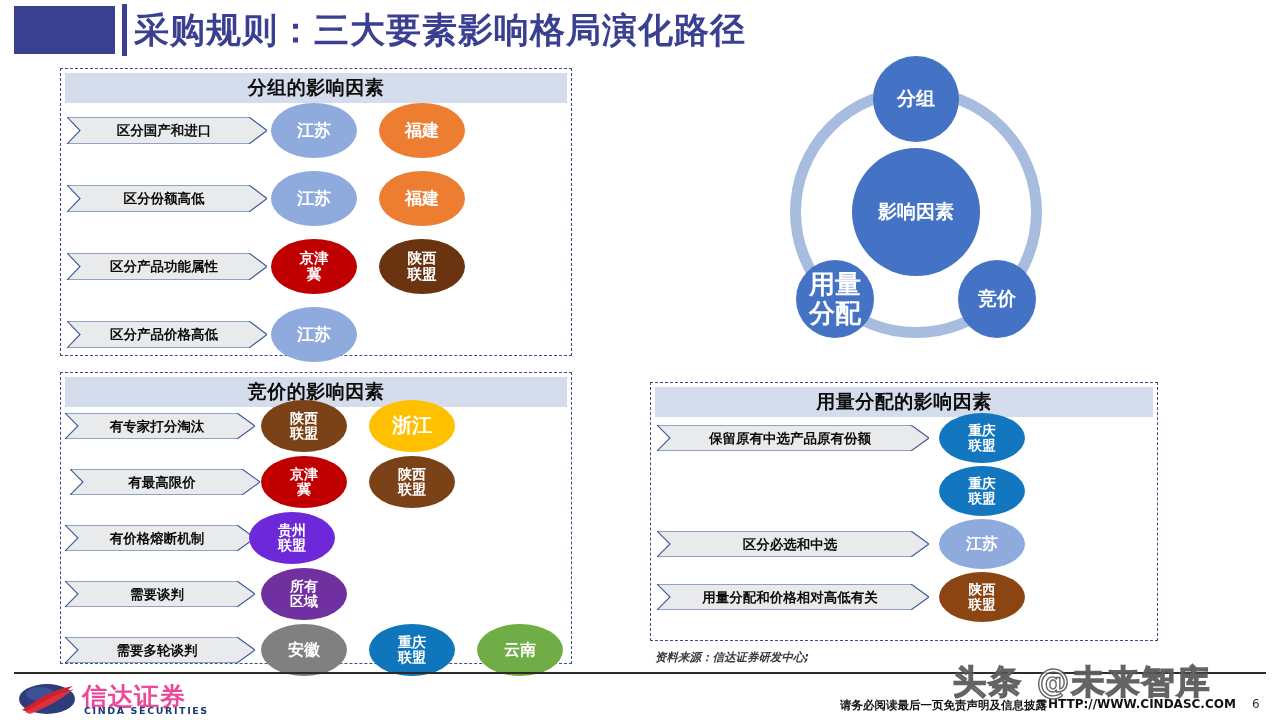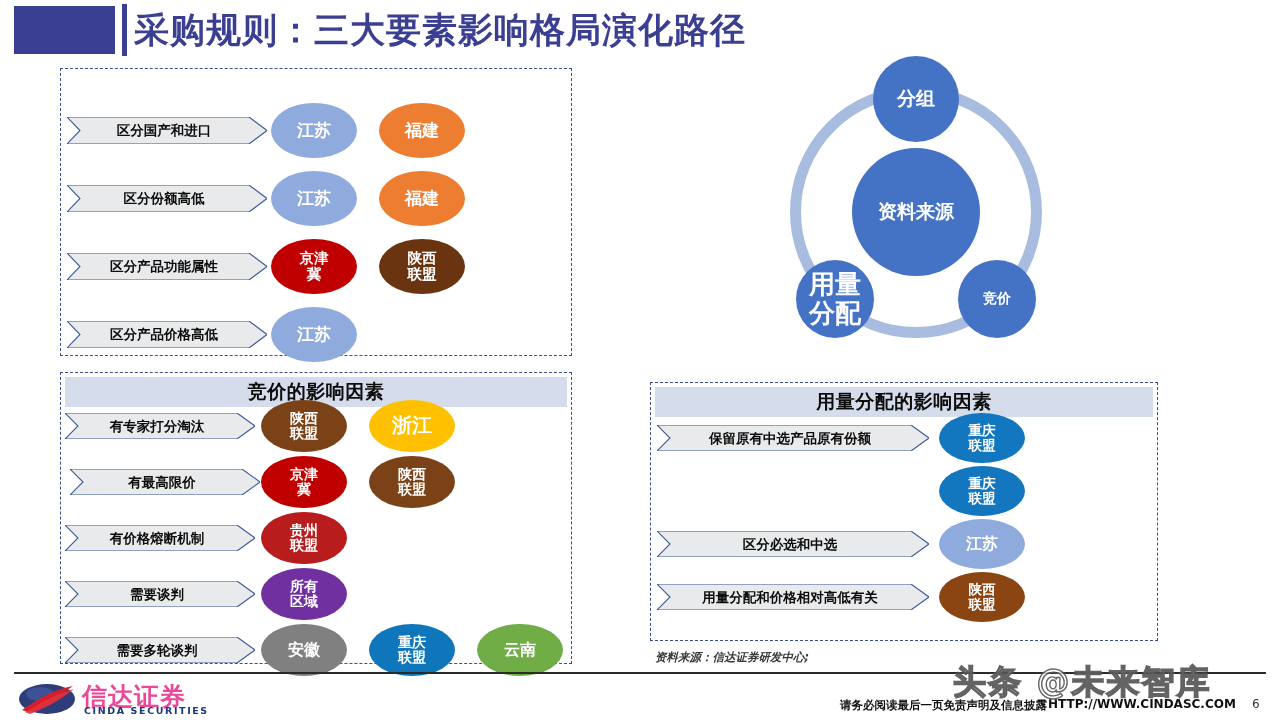--- a/index.html
+++ b/index.html
@@ -43,21 +43,21 @@
   #circle-diagram{position:absolute;left:766px;top:62px;width:300px;height:300px;}
   #ring{position:absolute;left:24px;top:24px;width:252px;height:252px;border-radius:50%;
         border:11px solid #A8BCE0;box-sizing:border-box;}
   .node{
     position:absolute;border-radius:50%;background:#4472C4;color:#fff;
     display:flex;align-items:center;justify-content:center;flex-direction:column;
     font-weight:bold;text-align:center;line-height:1.12;
   }
   #node-center{left:86px;top:86px;width:128px;height:128px;font-size:19px;}
   #node-top{left:107px;top:-6px;width:86px;height:86px;font-size:19px;}
-  #node-right{left:192px;top:198px;width:78px;height:78px;font-size:14px;font-family:Liberation Serif, serif;}
+  #node-right{left:192px;top:198px;width:78px;height:78px;font-size:19px;font-family:Liberation Serif, serif;}
   #node-left{left:30px;top:198px;width:78px;height:78px;font-size:26px;}
   
   #source-note{
     position:absolute;left:655px;top:650px;font-size:11.5px;font-style:italic;
     color:#3a3a3a;white-space:nowrap;font-weight:bold;
   }
   
   #footer-rule{position:absolute;left:14px;top:672px;width:1252px;height:2px;background:#2b2b2b;}
   #logo{position:absolute;left:18px;top:681px;width:230px;height:36px;}
   #logo-mark{position:absolute;left:0;top:2px;width:58px;height:32px;}
@@ -80,20 +80,23 @@
 </head>
 <body>
 
 <div id="title-bar">
   <div id="title-square" style="background: rgb(58, 63, 145);"></div>
   <div id="title-rule" style="background: rgb(58, 63, 145);"></div>
   <div id="page-title" style="color: rgb(58, 63, 145);">采购规则：三大要素影响格局演化路径</div>
 </div>
 
 <div id="panel-grouping" class="panel" style="left:60px;top:68px;width:512px;height:288px;">
+    <div class="panel-header">
+      <span>分组的影响因素</span>
+    </div>
     <div class="chev" style="left: 6px; top: 48px; width: 200px; height: 27px;">
       <svg width="200" height="27" viewBox="0 0 200 27">
         <path d="M0,0 L182,0 L200,13.5 L182,27 L0,27 L13,13.5 Z" fill="#E9EAEC" stroke="#3B5998" stroke-width="1.1"></path>
       </svg>
       <div class="chev-label">区分国产和进口</div>
     </div>
     <div class="pill" style="left: 210px; top: 34px; width: 86px; height: 55px; background: rgb(143, 170, 220); font-size: 17px;">
       <span>江苏</span>
     </div>
     <div class="pill" style="left: 318px; top: 34px; width: 86px; height: 55px; background: rgb(237, 125, 49); font-size: 17px;">
@@ -166,21 +169,21 @@
     <div class="pill" style="left: 308px; top: 83px; width: 86px; height: 52px; background: rgb(123, 66, 24); font-size: 14px;">
       <span>陕西</span>
       <span>联盟</span>
     </div>
     <div class="chev" style="left: 4px; top: 152px; width: 190px; height: 26px;">
       <svg width="190" height="26" viewBox="0 0 190 26">
         <path d="M0,0 L172,0 L190,13 L172,26 L0,26 L13,13 Z" fill="#E9EAEC" stroke="#3B5998" stroke-width="1.1"></path>
       </svg>
       <div class="chev-label">有价格熔断机制</div>
     </div>
-    <div class="pill" style="left: 200px; top: 139px; width: 86px; height: 52px; background: #b91c1c; font-size: 14px;">
+    <div class="pill" style="left: 188px; top: 139px; width: 86px; height: 52px; background: #6d28d9; font-size: 14px;">
       <span>贵州</span>
       <span>联盟</span>
     </div>
     <div class="chev" style="left: 4px; top: 208px; width: 190px; height: 26px;">
       <svg width="190" height="26" viewBox="0 0 190 26">
         <path d="M0,0 L172,0 L190,13 L172,26 L0,26 L13,13 Z" fill="#E9EAEC" stroke="#3B5998" stroke-width="1.1"></path>
       </svg>
       <div class="chev-label">需要谈判</div>
     </div>
     <div class="pill" style="left: 200px; top: 195px; width: 86px; height: 52px; background: rgb(112, 48, 160); font-size: 14px;">
@@ -240,21 +243,21 @@
     </div>
     <div class="pill" style="left: 288px; top: 189px; width: 86px; height: 50px; background: rgb(139, 69, 19); font-size: 13.5px;">
       <span>陕西</span>
       <span>联盟</span>
     </div>
   </div>
 
 <div id="circle-diagram">
   <div id="ring" style="border-color: rgb(168, 188, 224);"></div>
   <div id="node-center" class="node" style="background: rgb(68, 114, 196);">
-      <span>资料来源</span>
+      <span>影响因素</span>
     </div>
   <div id="node-top" class="node" style="background: rgb(68, 114, 196);">
       <span>分组</span>
     </div>
   <div id="node-right" class="node" style="background: rgb(68, 114, 196);">
       <span>竞价</span>
     </div>
   <div id="node-left" class="node" style="background: rgb(68, 114, 196);">
       <span>用量</span>
       <span>分配</span>

